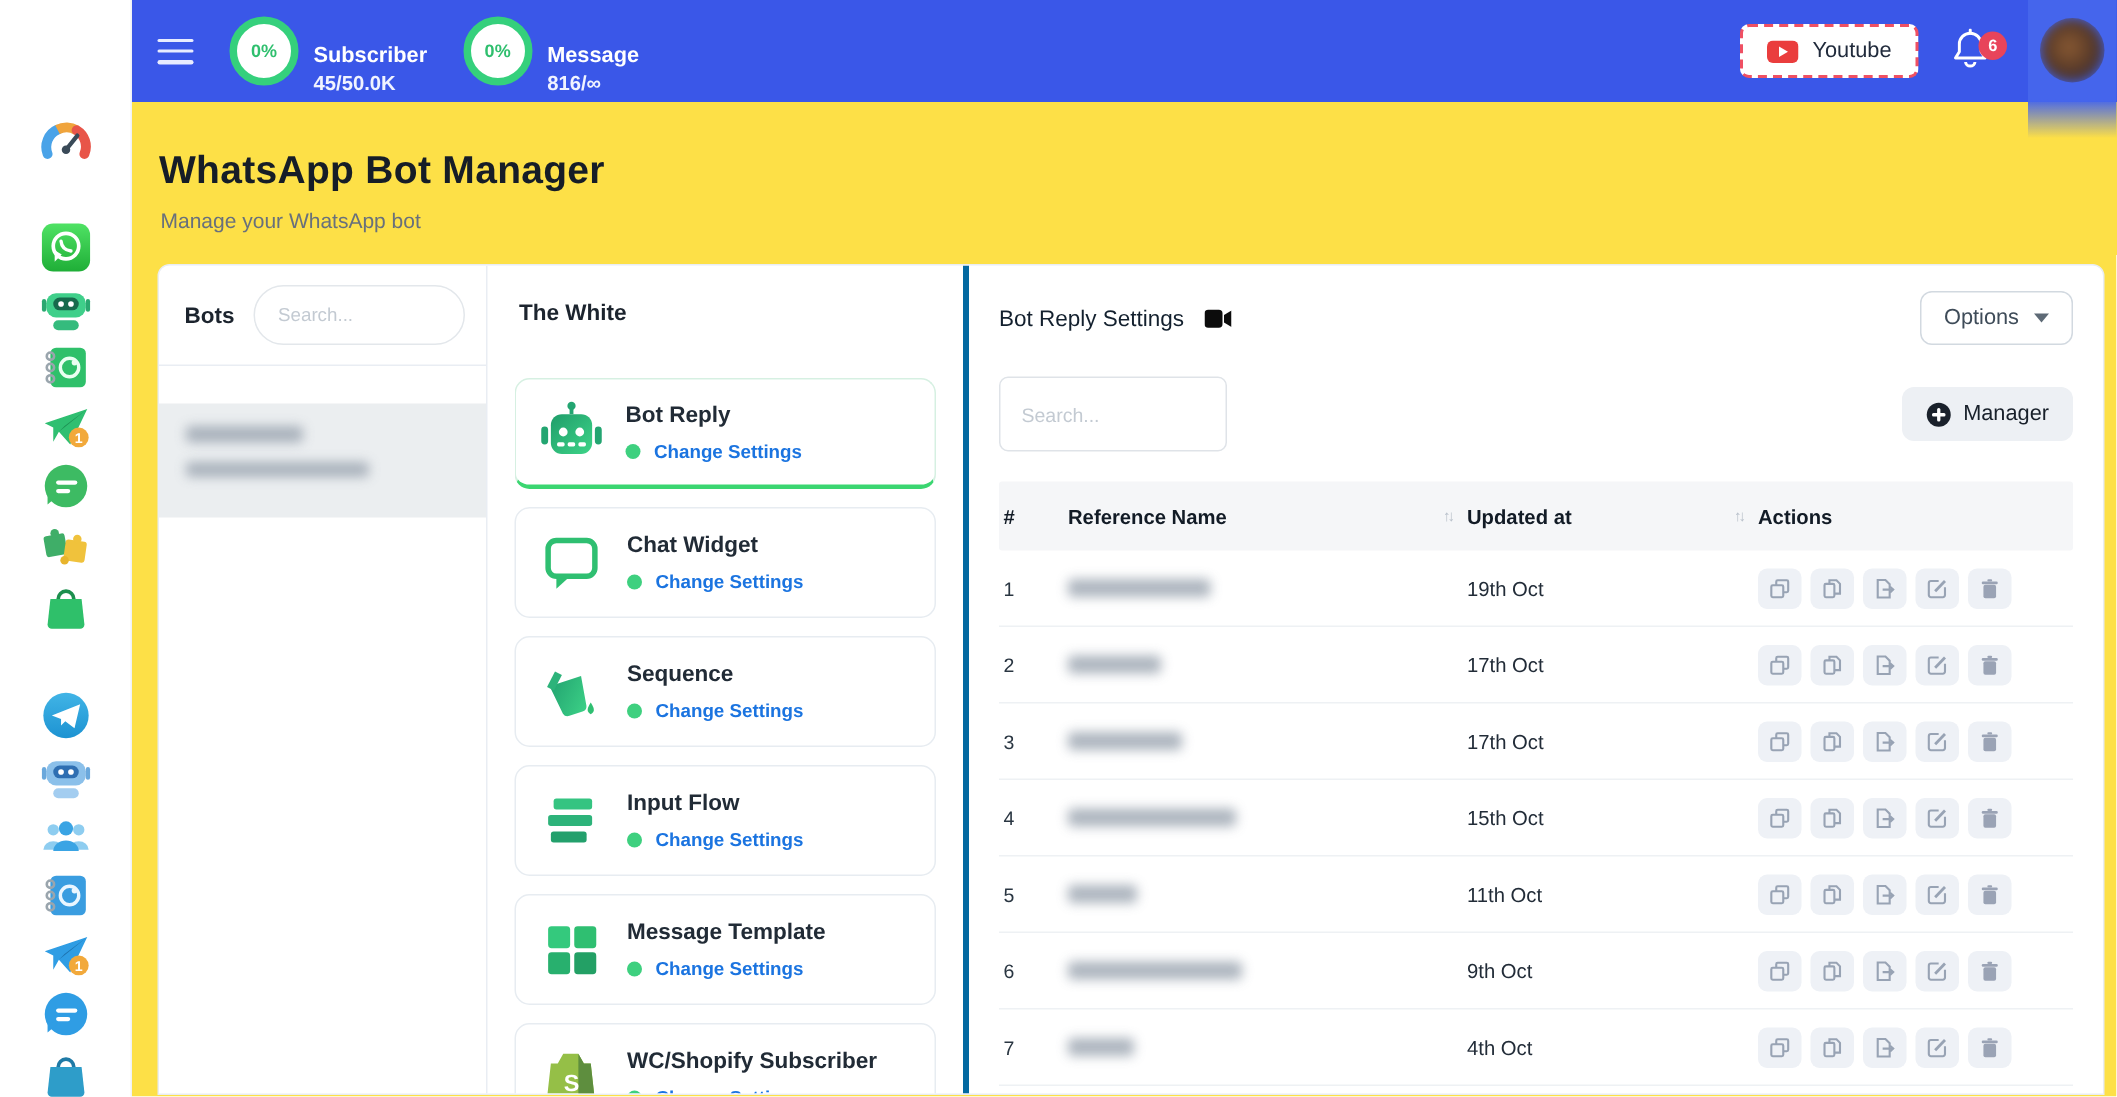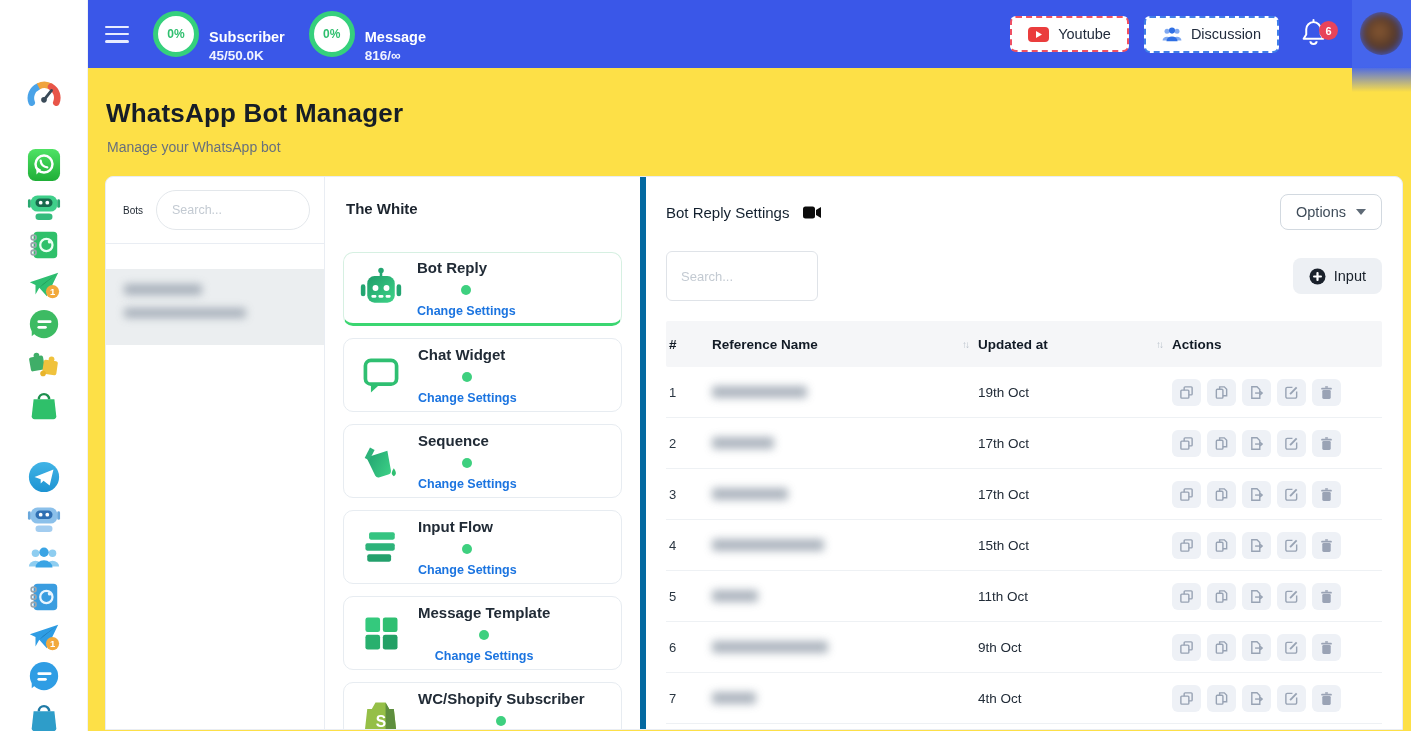--- a/index.html
+++ b/index.html
@@ -46,40 +46,40 @@
   .page-head { padding:30px 18px 0 18px; }
   .page-head h1 { margin:0; font-size:26px; font-weight:bold; color:#161d27; letter-spacing:.2px; }
   .page-head p { margin:10px 0 0 1px; font-size:14px; color:#68707c; }
 
   .board { margin:21px 8px 0 17px; height:554px; background:#fff;
     border:1px solid #e9edf3; border-radius:8px 8px 0 0; display:flex; overflow:hidden; }
 
   
   .col-bots { width:219px; flex:none; border-right:1px solid #e9edf3; }
   .bots-head { display:flex; align-items:center; gap:13px; padding:13px 14px 13px 17px; border-bottom:1px solid #e9edf3; }
-  .bots-title { font-size:10px; font-weight:normal; color:#1c242e;text-align:right; }
+  .bots-title { font-size:15px; font-weight:bold; color:#1c242e;text-align:right; }
   .pill-search { flex:1; height:40px; border:1px solid #e3e7eb; border-radius:20px; padding:0 15px;
     font-size:12.5px; color:#444; outline:none; min-width:0; font-family:"Liberation Sans",sans-serif; }
   .pill-search::placeholder { color:#c3cad2; }
   .bot-item { margin-top:25px; height:76px; background:#ebeef0; padding:15px 18px; cursor:pointer; }
   .mask-bar { display:block; background:#98a2ae; border-radius:3px; filter:blur(4px); opacity:.8; }
   .bot-item .mask-bar.b1 { width:78px; height:11px; margin-bottom:13px; }
   .bot-item .mask-bar.b2 { width:122px; height:10px; }
 
   
-  .col-cards { width:321px; flex:none; border-right:6px solid #0369a1; padding:16px 18px; overflow:hidden; }
+  .col-cards { width:321px; flex:none; border-right:4px solid #0369a1; padding:16px 18px; overflow:hidden; }
   .col-title { font-size:15px; font-weight:bold; color:#1c242e; margin:7px 0 0 3px; }
   .feature-card { margin-top:12px; border:1px solid #e7ecf1; border-radius:10px; height:74px;
     display:flex; align-items:center; gap:14px; padding:10px 14px; background:#fff; cursor:pointer; }
   .feature-card.first { margin-top:35px;gap:13px; }
   .feature-card.selected { border-color:#d6f0e2; border-bottom:3px solid #3bd671; }
   .f-icon { width:46px; height:46px; flex:none; display:flex; align-items:center; justify-content:center; }
   .f-icon svg { width:44px; height:44px; }
   .f-title { font-size:15px; font-weight:bold; color:#212b36; margin-bottom:9px; }
-  .f-link-row { display:flex; align-items:center; gap:9px;flex-direction:column; }
+  .f-link-row { display:flex; align-items:center; gap:9px; }
   .f-dot { width:10px; height:10px; border-radius:50%; background:#3ed07f; }
   .f-link { font-size:12.5px; font-weight:bold; color:#1b74e0; cursor:pointer; }
 
   
   .col-table { flex:1; padding:14px 20px; }
   .rp-head { display:flex; align-items:center; margin-top:3px; }
   .rp-title { font-size:15px; font-weight:normal; color:#13202e; }
   .rp-cam { margin-left:14px; display:flex; }
   .options-btn { margin-left:auto; display:flex; align-items:center; gap:10px; background:#fff;
     border:1px solid #d2d9e0; border-radius:8px; padding:9px 15px; font-size:14.5px; color:#3f4c59; cursor:pointer; }
@@ -283,31 +283,20 @@
     </div>
   </div>
 
   <div class="tb-right">
     <div class="tb-btn yt">
       <svg width="21" height="15" viewBox="0 0 21 15">
         <rect width="21" height="15" rx="4" fill="#ea3d3d"></rect>
         <polygon points="8,4 8,11 14,7.5" fill="#fff"></polygon>
       </svg>
       <span>Youtube</span>
-    </div>
-    <div class="tb-btn disc">
-      <svg width="20" height="17" viewBox="0 0 36 30">
-        <circle cx="9" cy="9" r="4.5" fill="#7fa8f0"></circle>
-          <circle cx="27" cy="9" r="4.5" fill="#7fa8f0"></circle>
-        <path d="M1 26 a8 7 0 0 1 16 0 z" fill="#7fa8f0"></path>
-          <path d="M19 26 a8 7 0 0 1 16 0 z" fill="#7fa8f0"></path>
-        <circle cx="18" cy="8" r="5.5" fill="#2f6fe4"></circle>
-        <path d="M8 27 a10 8.5 0 0 1 20 0 z" fill="#2f6fe4"></path>
-      </svg>
-      <span>Discussion</span>
     </div>
     <div class="bell-wrap">
       <svg width="27" height="28" viewBox="0 0 26 27">
         <path d="M13 3 a7 7 0 0 1 7 7 v5 l2.5 4 h-19 l2.5 -4 v-5 a7 7 0 0 1 7 -7 z" fill="none" stroke="#fff" stroke-width="1.9" stroke-linejoin="round"></path>
         <path d="M10 21.5 a3 2.6 0 0 0 6 0" fill="none" stroke="#fff" stroke-width="1.9"></path>
         <line x1="13" y1="1" x2="13" y2="3" stroke="#fff" stroke-width="1.9" stroke-linecap="round"></line>
       </svg>
       <div class="badge">6</div>
     </div>
     <div style="width:52px;"></div>
@@ -482,21 +471,21 @@
       </div>
 
       <div class="search-create">
         <input class="sq-search" placeholder="Search..." style="">
         <button class="create-btn">
           <svg width="17" height="17" viewBox="0 0 17 17">
             <circle cx="8.5" cy="8.5" r="8" fill="#1a212b"></circle>
             <rect x="7.4" y="4" width="2.2" height="9" rx="1" fill="#fff"></rect>
             <rect x="4" y="7.4" width="9" height="2.2" rx="1" fill="#fff"></rect>
           </svg>
-          <span>Input</span>
+          <span>Manager</span>
         </button>
       </div>
 
       <div class="grid-row t-head">
         <div style="padding-left:3px;">#</div>
         <div class="th-cell">
           <span>Reference Name</span>
           <span class="sort-ic">↑↓</span>
         </div>
         <div class="th-cell">

